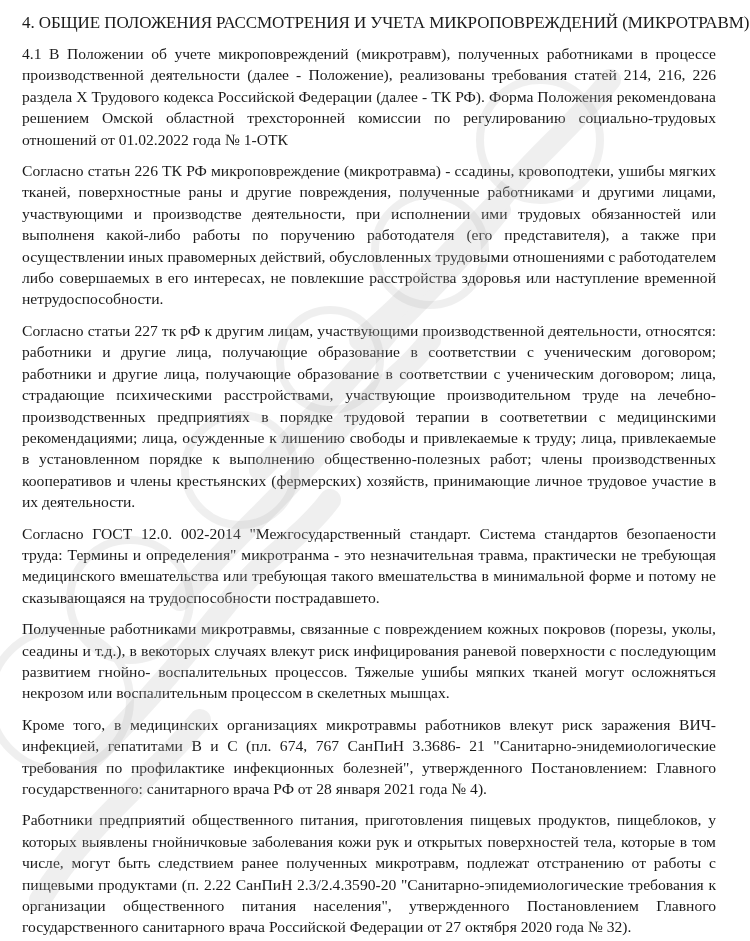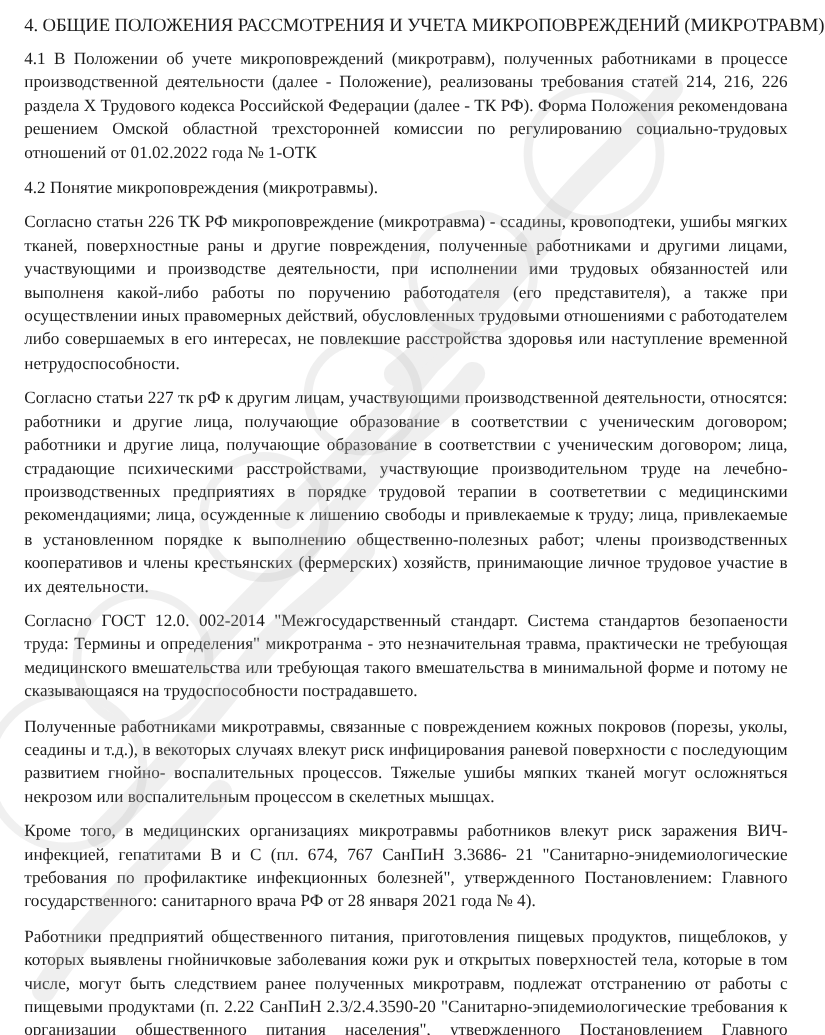--- a/index.html
+++ b/index.html
@@ -39,21 +39,20 @@
     }
     p.para.short { margin-bottom: 10px; }
   </style>
 </head>
 <body>
 
 <div class="page">
   <div class="content">
     <h1 class="heading">4. ОБЩИЕ ПОЛОЖЕНИЯ РАССМОТРЕНИЯ И УЧЕТА МИКРОПОВРЕЖДЕНИЙ (МИКРОТРАВМ)</h1>
     <p class="para">4.1 В Положении об учете микроповреждений (микротравм), полученных работниками в процессе производственной деятельности (далее - Положение), реализованы требования статей 214, 216, 226 раздела X Трудового кодекса Российской Федерации (далее - ТК РФ). Форма Положения рекомендована решением Омской областной трехсторонней комиссии по регулированию социально-трудовых отношений от 01.02.2022 года № 1-ОТК</p>
-    <p class="para short">4.2 Понятие микроповреждения (микротравмы).</p>
     <p class="para">Согласно статьн 226 ТК РФ микроповреждение (микротравма) - ссадины, кровоподтеки, ушибы мягких тканей, поверхностные раны и другие повреждения, полученные работниками и другими лицами, участвующими и производстве деятельности, при исполнении ими трудовых обязанностей или выполненя какой-либо работы по поручению работодателя (его представителя), а также при осуществлении иных правомерных действий, обусловленных трудовыми отношениями с работодателем либо совершаемых в его интересах, не повлекшие расстройства здоровья или наступление временной нетрудоспособности.</p>
     <p class="para">Согласно статьи 227 тк рФ к другим лицам, участвующими производственной деятельности, относятся: работники и другие лица, получающие образование в соответствии с ученическим договором; работники и другие лица, получающие образование в соответствии с ученическим договором; лица, страдающие психическими расстройствами, участвующие производительном труде на лечебно-производственных предприятиях в порядке трудовой терапии в соответетвии с медицинскими рекомендациями; лица, осужденные к лишению свободы и привлекаемые к труду; лица, привлекаемые в установленном порядке к выполнению общественно-полезных работ; члены производственных кооперативов и члены крестьянских (фермерских) хозяйств, принимающие личное трудовое участие в их деятельности.</p>
     <p class="para">Согласно ГОСТ 12.0. 002-2014 "Межгосударственный стандарт. Система стандартов безопаености труда: Термины и определения" микротранма - это незначительная травма, практически не требующая медицинского вмешательства или требующая такого вмешательства в минимальной форме и потому не сказывающаяся на трудоспособности пострадавшето.</p>
     <p class="para">Полученные работниками микротравмы, связанные с повреждением кожных покровов (порезы, уколы, сеадины и т.д.), в векоторых случаях влекут риск инфицирования раневой поверхности с последующим развитием гнойно- воспалительных процессов. Тяжелые ушибы мяпких тканей могут осложняться некрозом или воспалительным процессом в скелетных мышцах.</p>
     <p class="para">Кроме того, в медицинских организациях микротравмы работников влекут риск заражения ВИЧ-инфекцией, гепатитами В и С (пл. 674, 767 СанПиН 3.3686- 21 "Санитарно-энидемиологические требования по профилактике инфекционных болезней", утвержденного Постановлением: Главного государственного: санитарного врача РФ от 28 января 2021 года № 4).</p>
     <p class="para">Работники предприятий общественного питания, приготовления пищевых продуктов, пищеблоков, у которых выявлены гнойничковые заболевания кожи рук и открытых поверхностей тела, которые в том числе, могут быть следствием ранее полученных микротравм, подлежат отстранению от работы с пищевыми продуктами (п. 2.22 СанПиН 2.3/2.4.3590-20 "Санитарно-эпидемиологические требования к организации общественного питания населения", утвержденного Постановлением Главного государственного санитарного врача Российской Федерации от 27 октября 2020 года № 32).</p>
   </div>
 
   <svg class="watermark" viewBox="0 0 750 941" xmlns="http://www.w3.org/2000/svg">
     <g opacity="0.22" fill="none" stroke="#b8b8b8" stroke-width="22" stroke-linecap="round">

